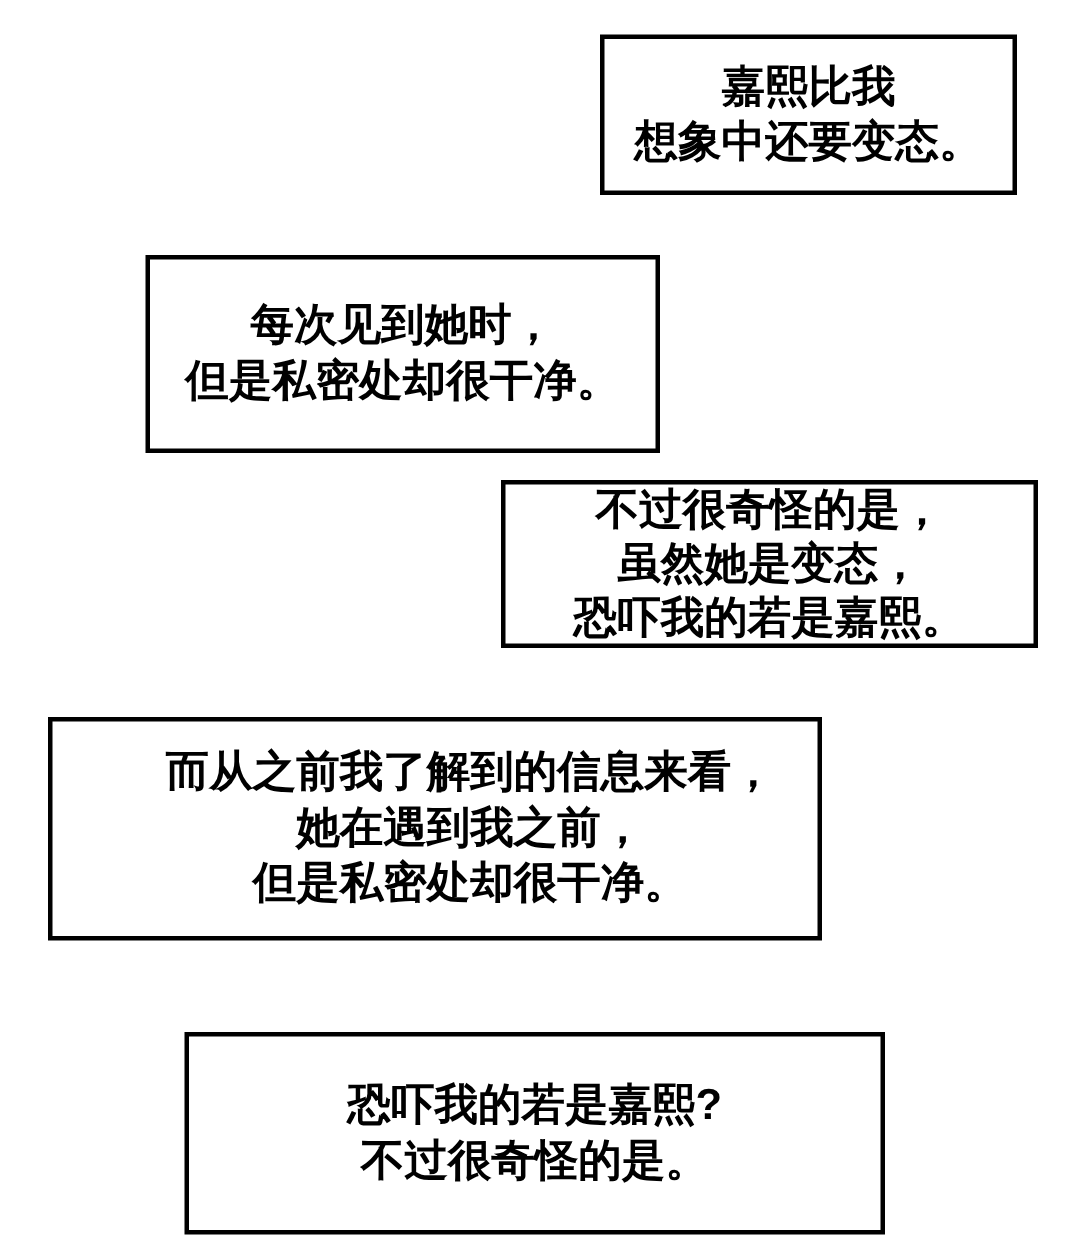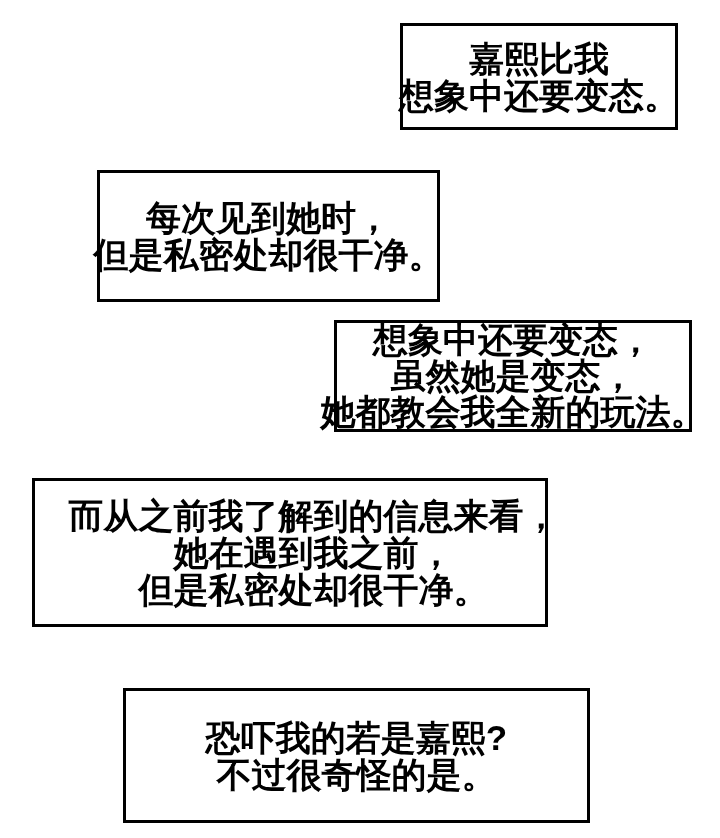--- a/index.html
+++ b/index.html
@@ -20,21 +20,21 @@
     box-sizing: border-box;
     background: var(--page-bg, #ffffff);
     border: 3px solid var(--box-border, #000000);
     display: flex;
     flex-direction: column;
     align-items: center;
     justify-content: center;
     text-align: center;
     color: var(--text-color, #000000);
     font-weight: bold;
-    font-size: 35px;
+    font-size: 29px;
     line-height: 37px;
     white-space: nowrap;
   }
   .box-1 { left: 400px; top: 23px;  width: 278px; height: 107px; }
   .box-2 { left: 97px;  top: 170px; width: 343px; height: 132px; }
   .box-3 { left: 334px; top: 320px; width: 358px; height: 112px; line-height: 36px; }
   .box-4 { left: 32px;  top: 478px; width: 516px; height: 149px; padding-left: 47px; }
   .box-5 { left: 123px; top: 670px; width: 467px; height: 135px; margin-top: 18px; }
   .narration-line {
     display: block;
@@ -49,23 +49,23 @@
     <span class="narration-line">嘉熙比我</span>
     <span class="narration-line">想象中还要变态。</span>
   </div>
 
   <div class="narration-box box-2">
     <span class="narration-line">每次见到她时，</span>
     <span class="narration-line">但是私密处却很干净。</span>
   </div>
 
   <div class="narration-box box-3">
-    <span class="narration-line">想象中还要变态，</span>
+    <span class="narration-line">不过很奇怪的是，</span>
     <span class="narration-line">虽然她是变态，</span>
-    <span class="narration-line">她都教会我全新的玩法。</span>
+    <span class="narration-line">恐吓我的若是嘉熙。</span>
   </div>
 
   <div class="narration-box box-4">
     <span class="narration-line">而从之前我了解到的信息来看，</span>
     <span class="narration-line">她在遇到我之前，</span>
     <span class="narration-line">但是私密处却很干净。</span>
   </div>
 
   <div class="narration-box box-5">
     <span class="narration-line">恐吓我的若是嘉熙?</span>

